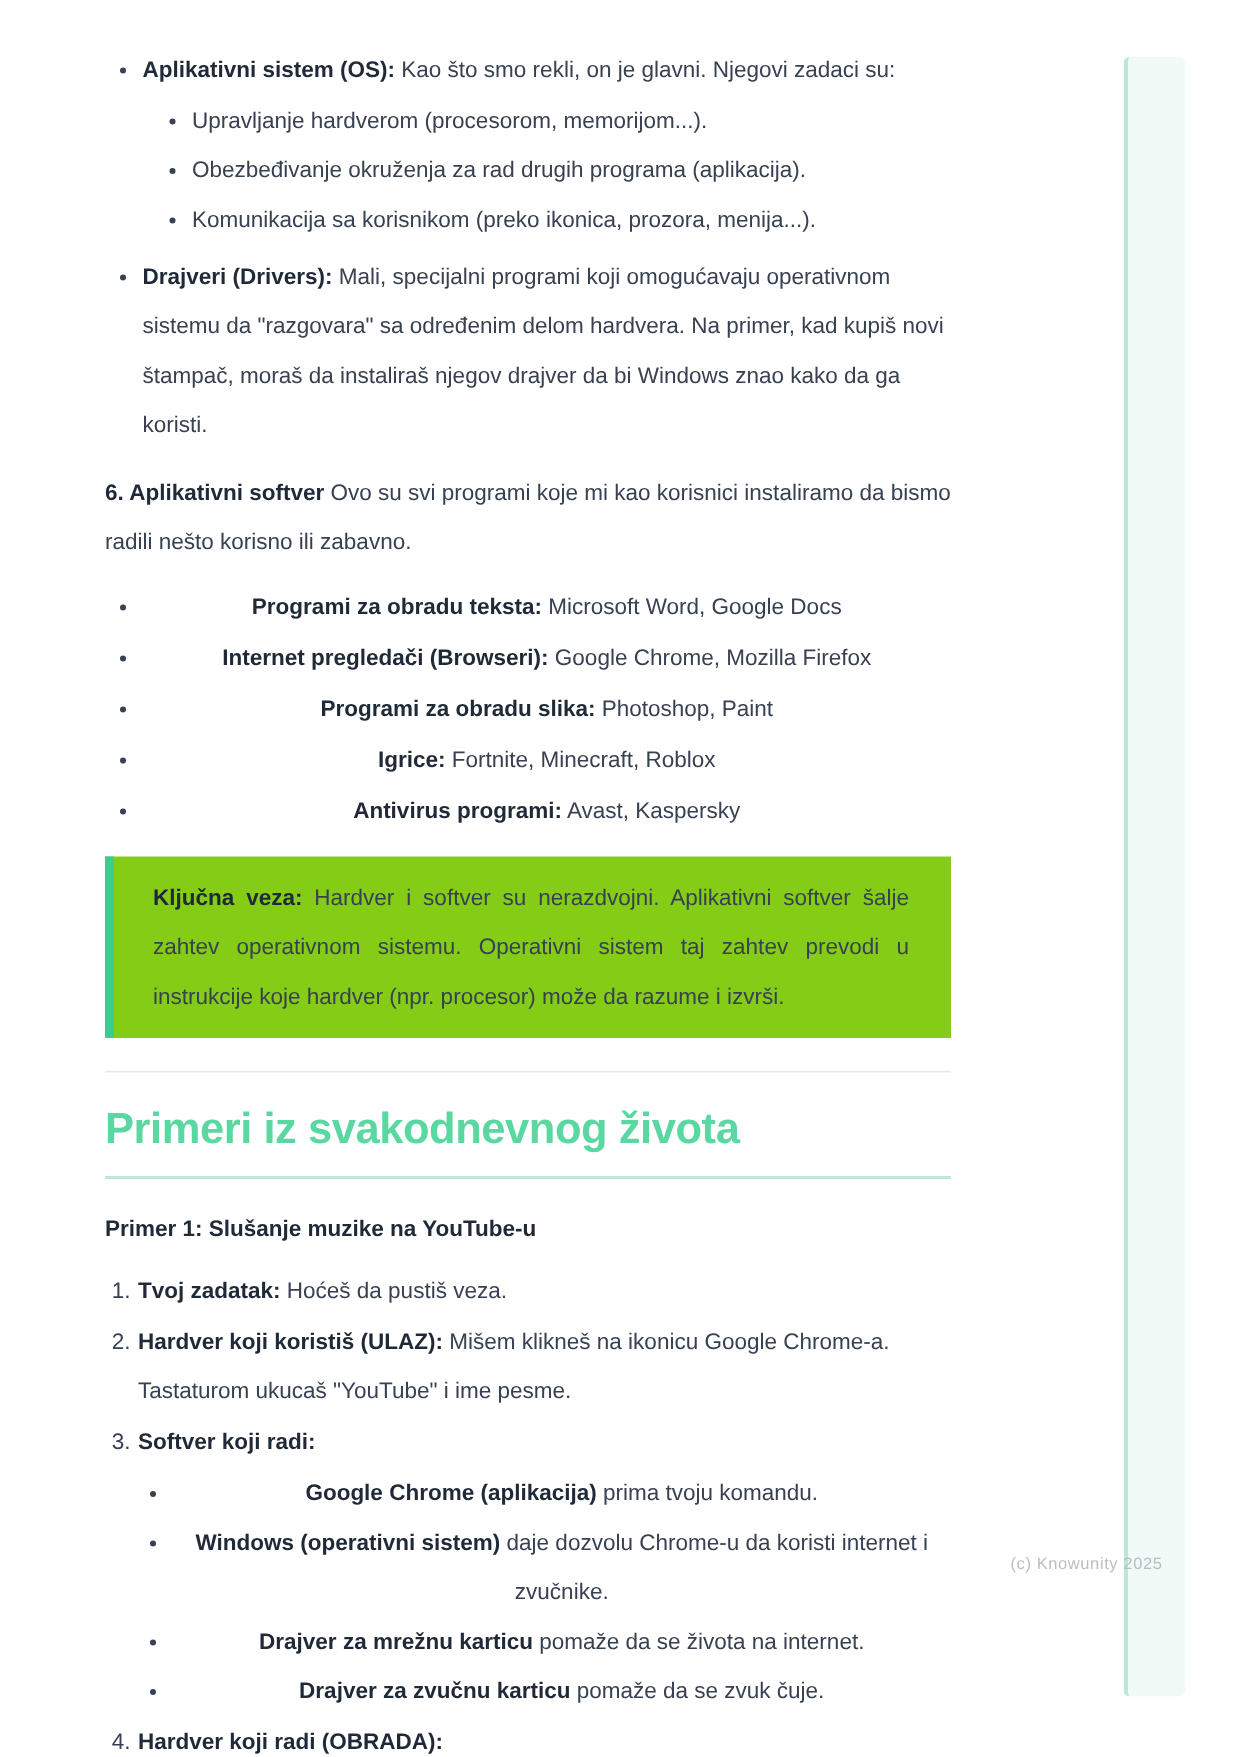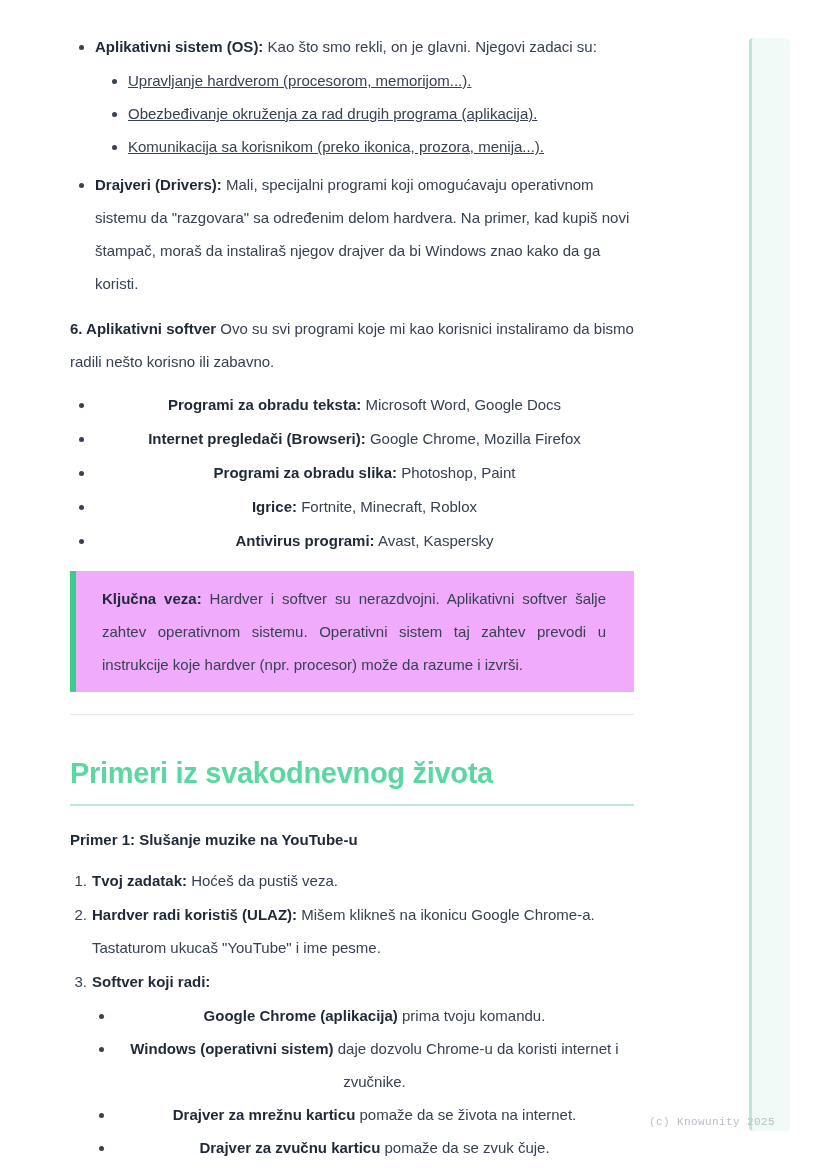--- a/index.html
+++ b/index.html
@@ -27,43 +27,43 @@
 
   .content {
     position: absolute;
     left: 70px; top: 30px;
     width: 564px;
     z-index: 1;
   }
 
   ul.lvl1 { list-style: disc; padding-left: 25px; }
   ul.lvl1 > li { margin-bottom: 5px; }
-  ul.lvl2 { list-style: disc; padding-left: 33px; margin-top: 1px; text-decoration: underline; }
+  ul.lvl2 { list-style: disc; padding-left: 33px; margin-top: 1px; }
   ul.lvl2 > li { margin-bottom: 0; }
   ul.apps { margin-top: 10px; }
   ul.apps > li { margin-bottom: 1px; text-align: center; }
 
   .para { margin-top: 12px; }
 
   .callout {
     margin-top: 14px;
-    background: #f0abfc;
+    background: #84cc16;
     border-left: 6px solid #3ecb8f;
     padding: 11px 28px 11px 26px;
   }
   .callout p { text-align: justify; }
 
   hr.divider {
     border: none;
     border-top: 1px solid #e4e7eb;
     margin-top: 22px;
   }
 
   h1.section-title {
-    margin-top: 40px;
+    margin-top: 20px;
     font-size: 29px;
     line-height: 36px;
     font-weight: bold;
     color: #5bd8a2;
     letter-spacing: -0.3px;
     border-bottom: 2px solid #bcead9;
     padding-bottom: 13px;
   }
 
   h3.example-title {
@@ -76,28 +76,27 @@
 
   .steps { margin-top: 13px; }
   .step { display: flex; margin-bottom: 1px; }
   .step .num { min-width: 17px; margin-right: 5px; text-align: right; color: #374151; }
   .step-body { flex: 1; }
   ul.step-sub { list-style: disc; padding-left: 23px; margin-top: 1px; text-align: center; }
   ul.step-sub > li { margin-bottom: 0; }
 
   .footer-note {
     position: absolute;
-    top: 1115px;
+    top: 1036px;
     right: 53px;
     font-size: 11px;
     line-height: 14px;
     letter-spacing: 0.4px;
     color: #b8bec5;
     z-index: 2;
-    font-family: Liberation Mono, monospace;
   }
 </style>
 </head>
 <body>
 
 <div class="edge-strip"></div>
 
 <main class="content">
 
   <ul class="lvl1">
@@ -143,21 +142,21 @@
     <div class="step">
       <span class="num">1.</span>
       <div class="step-body">
         <span class="b">Tvoj zadatak:</span><span> Hoćeš da pustiš veza.</span>
       </div>
     </div>
 
     <div class="step">
       <span class="num">2.</span>
       <div class="step-body">
-        <span class="b">Hardver radi koristiš (ULAZ):</span><span> Mišem klikneš na ikonicu Google Chrome-a. Tastaturom ukucaš "YouTube" i ime pesme.</span>
+        <span class="b">Hardver koji koristiš (ULAZ):</span><span> Mišem klikneš na ikonicu Google Chrome-a. Tastaturom ukucaš "YouTube" i ime pesme.</span>
       </div>
     </div>
 
     <div class="step">
       <span class="num">3.</span>
       <div class="step-body">
         <span class="b">Softver koji radi:</span><span></span>
         <ul class="step-sub">
           <li><span class="b">Google Chrome (aplikacija)</span><span> prima tvoju komandu.</span></li>
           <li><span class="b">Windows (operativni sistem)</span><span> daje dozvolu Chrome-u da koristi internet i zvučnike.</span></li>

